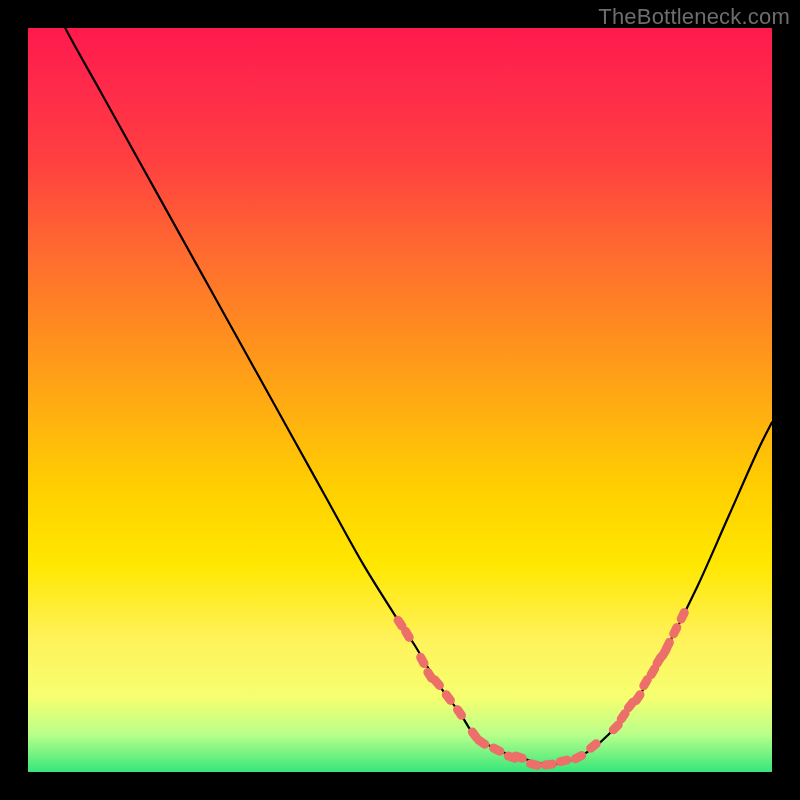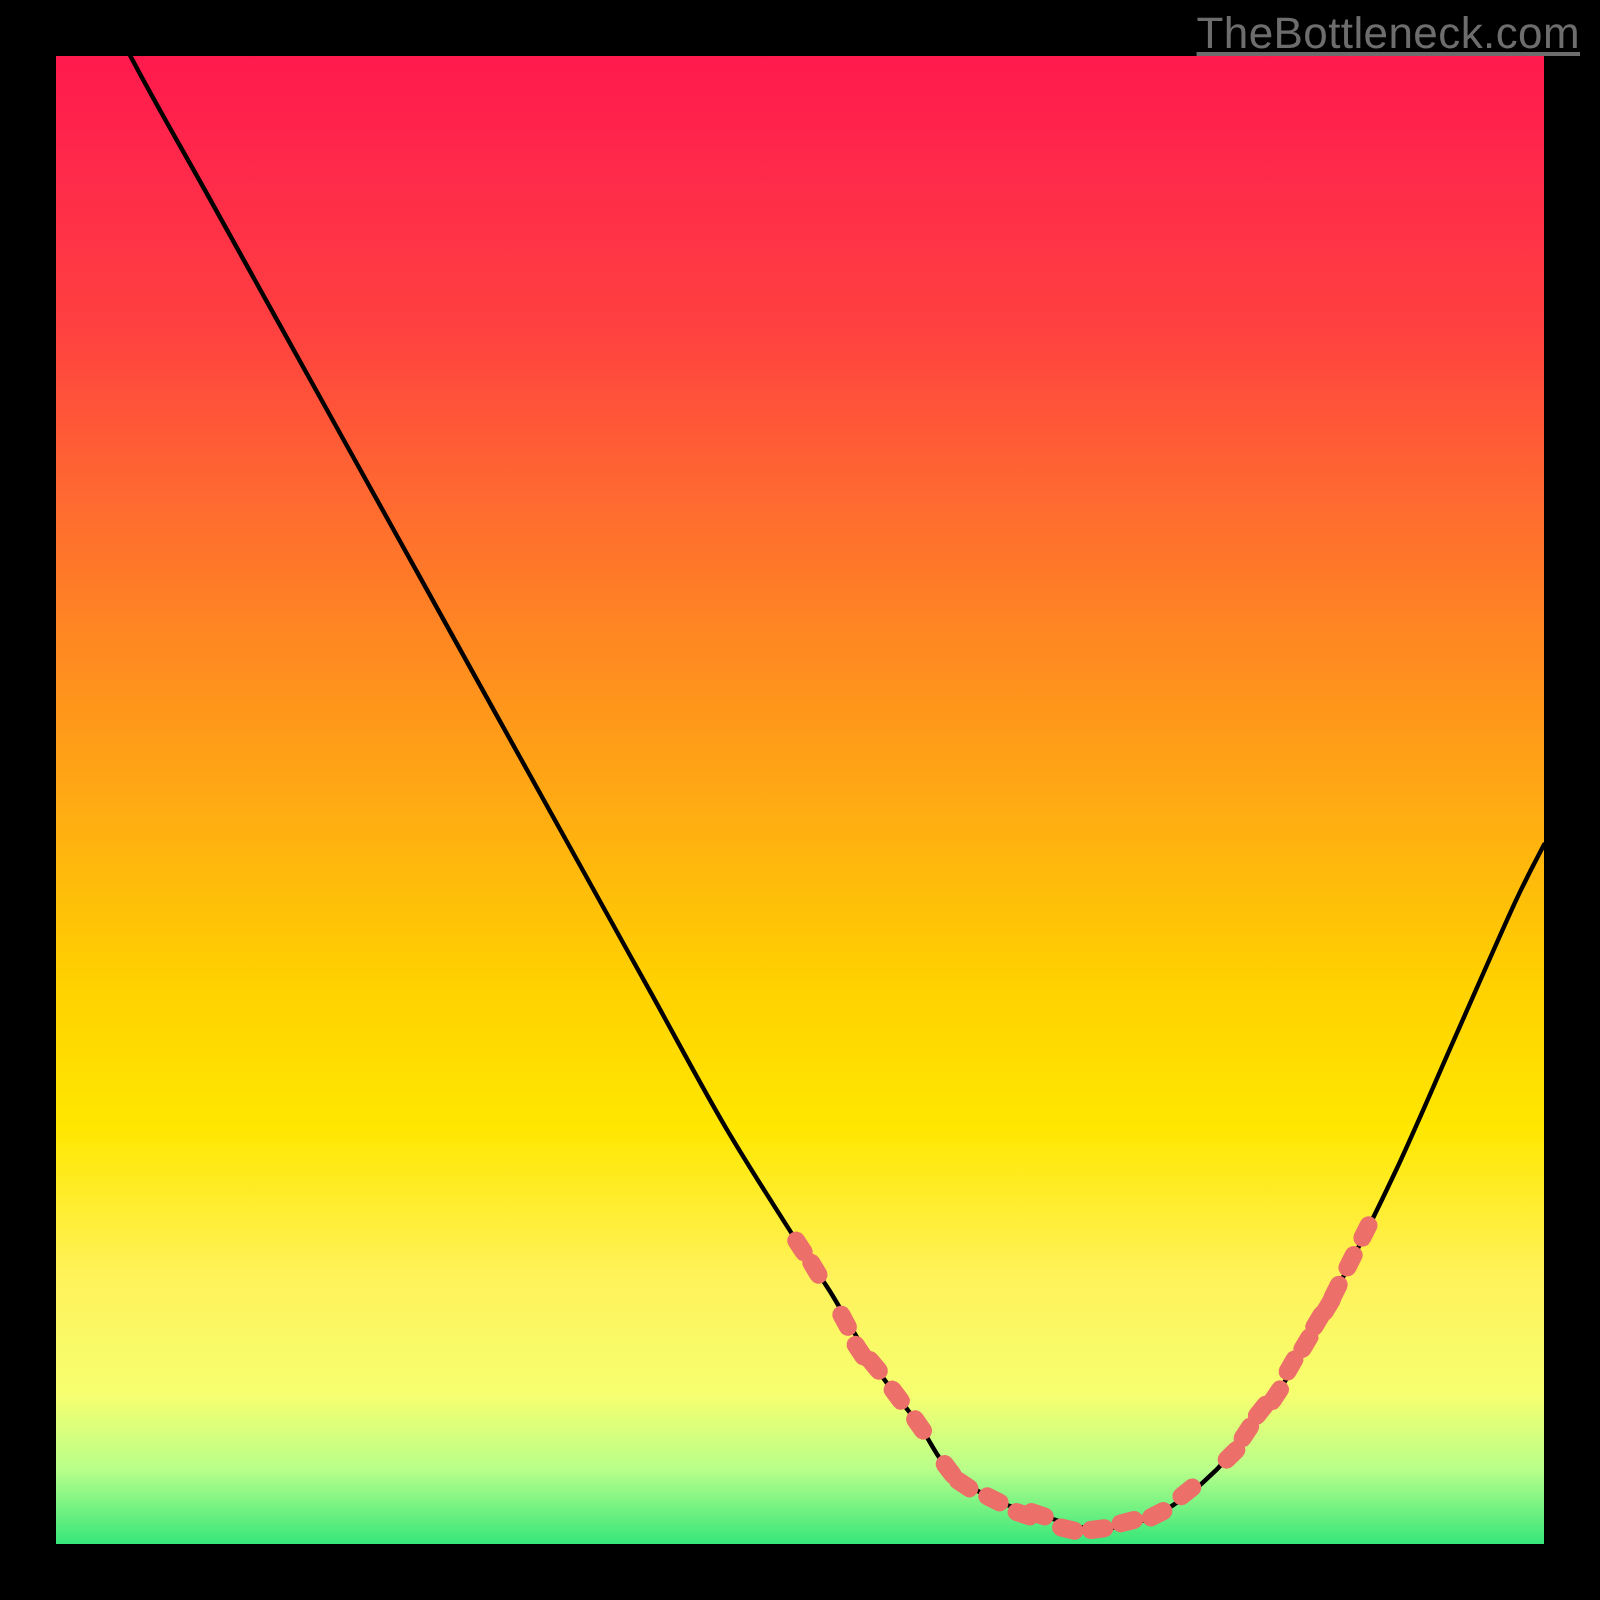--- a/index.html
+++ b/index.html
@@ -51,21 +51,20 @@
   }
   .watermark {
     position: absolute;
     top: 4px;
     right: 10px;
     color: #6d6d6d;
     font-size: 22px;
     font-weight: 500;
     letter-spacing: 0.2px;
     user-select: none;
-    text-decoration: underline;
   }
   svg.curve {
     position: absolute;
     left: 0;
     top: 0;
     width: 744px;
     height: 744px;
     overflow: visible;
   }
 </style>

